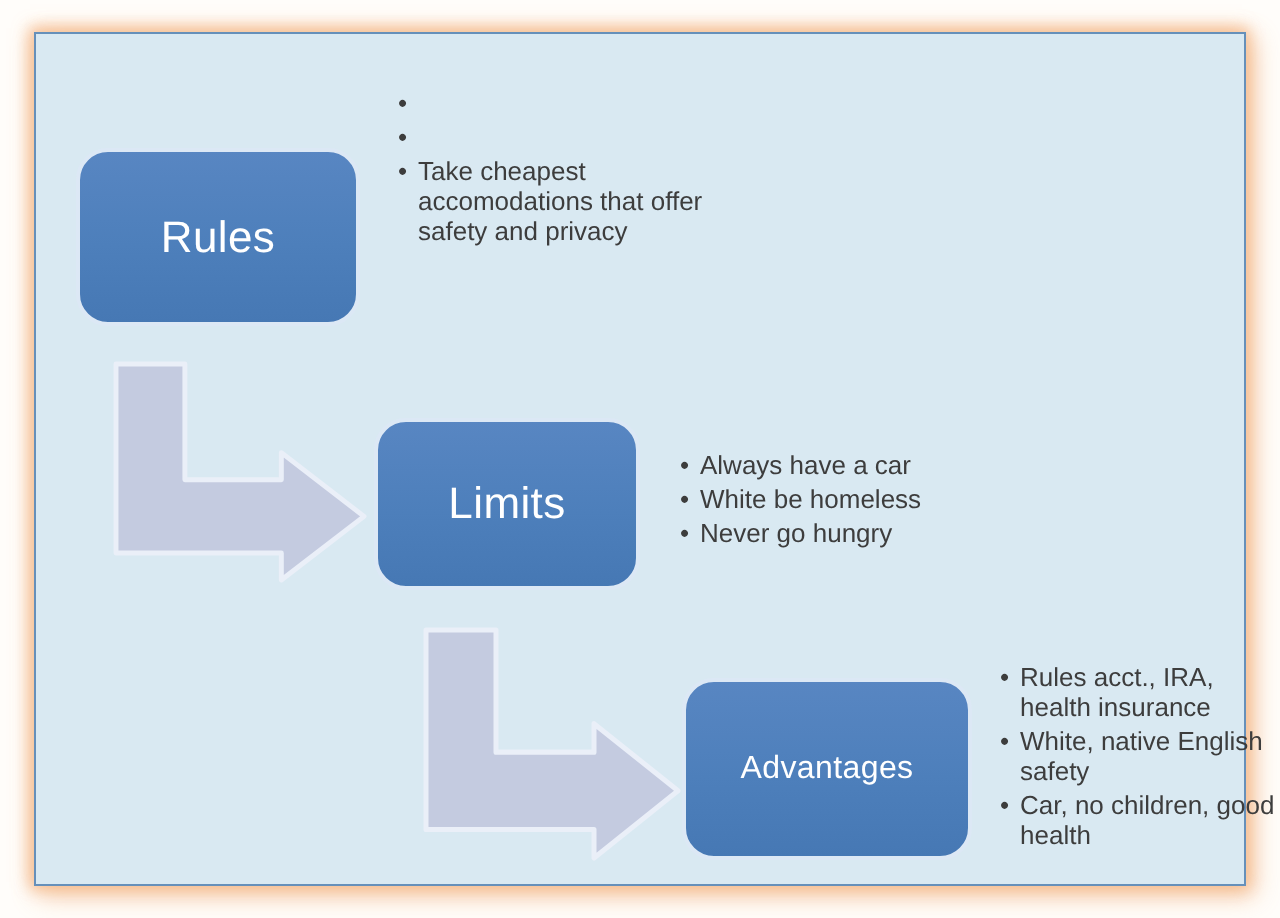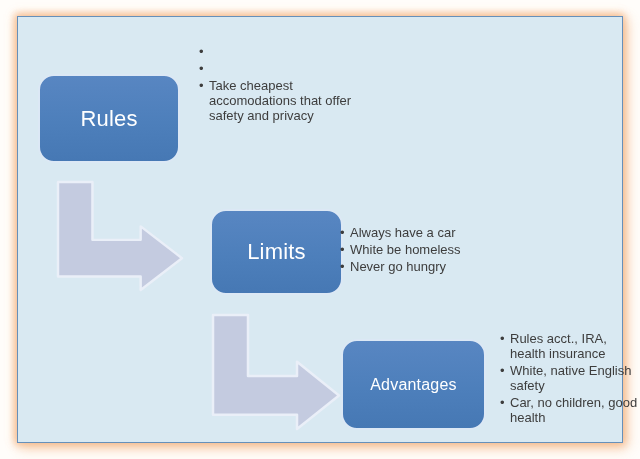--- a/index.html
+++ b/index.html
@@ -35,21 +35,21 @@
     border-radius: 16px;
     display: flex;
     align-items: center;
     justify-content: center;
     color: #ffffff;
     font-size: 22px;
     letter-spacing: 0.2px;
     box-sizing: border-box;
   }
   .node-rules      { left: 20px;  top: 57px;  width: 142px; height: 89px; }
-  .node-limits     { left: 192px; top: 192px; width: 133px; height: 86px; }
+  .node-limits     { left: 169px; top: 192px; width: 133px; height: 86px; }
   .node-advantages { left: 323px; top: 322px; width: 145px; height: 91px; font-size: 16px; }
 
   .arrow { position: absolute; overflow: visible; }
   .arrow polygon {
     fill: #c4cbe0;
     stroke: #eaeff8;
     stroke-width: 2.5;
     stroke-linejoin: round;
   }
   .arrow-1 { left: 40px;  top: 165px; width: 124px; height: 108px; }

